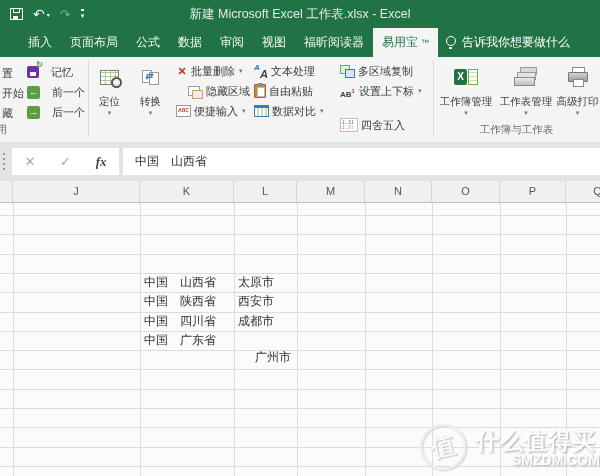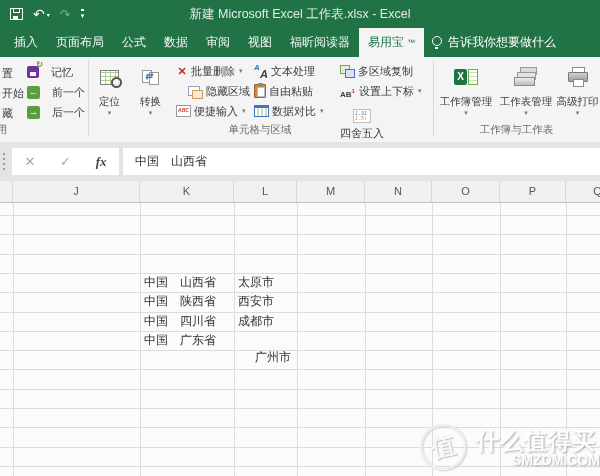--- a/index.html
+++ b/index.html
@@ -135,21 +135,21 @@
       <span class="qbtn">
           <span class="redo-icon">↷</span>
         </span>
       <span class="qbtn">
           <span class="customize-icon">▾</span>
         </span>
     </div>
   </div>
 
   <div class="tabrow">
-    <span id="inactive-tabs" style="display:inline-flex;padding-left:5px;">
+    <span id="inactive-tabs" style="display:inline-flex;padding-left:19px;">
         <span class="tab">插入</span>
         <span class="tab">页面布局</span>
         <span class="tab">公式</span>
         <span class="tab">数据</span>
         <span class="tab">审阅</span>
         <span class="tab">视图</span>
         <span class="tab">福昕阅读器</span>
       </span>
     <span class="tab active">
         <span>易用宝</span>
@@ -236,29 +236,28 @@
         </div>
         <div class="smbtn" style="left: 340px; top: 5px;">
           <span class="ic multi-region-copy-icon"></span>
           <span>多区域复制</span>
         </div>
         <div class="smbtn" style="left: 340px; top: 25px;">
           <span class="ic superscript-icon"><span class="s1">AB</span><span class="s2">1</span></span>
           <span>设置上下标</span>
           <span class="caret2">▾</span>
         </div>
-        <div class="smbtn" style="left: 340px; top: 52px; flex-direction: column;">
+        <div class="smbtn" style="left: 340px; top: 59px;">
           <span class="ic rounding-icon">
             <i class="r1">1.31</i>
             <i class="r2">1.5↑</i>
           </span>
           <span>四舍五入</span>
         </div>
       </div>
-    <div class="grouplabel" style="left:150px;width:220px">单元格与区域</div>
 
     <div class="vsep" style="left:433px"></div>
 
     <div class="bigbtn" style="left:436px;width:60px">
       <span class="icwrap">
           <span class="ic workbook-manage-icon"></span>
         </span>
       <span class="biglabel">工作簿管理</span>
       <span class="bigcaret">▾</span>
     </div>

